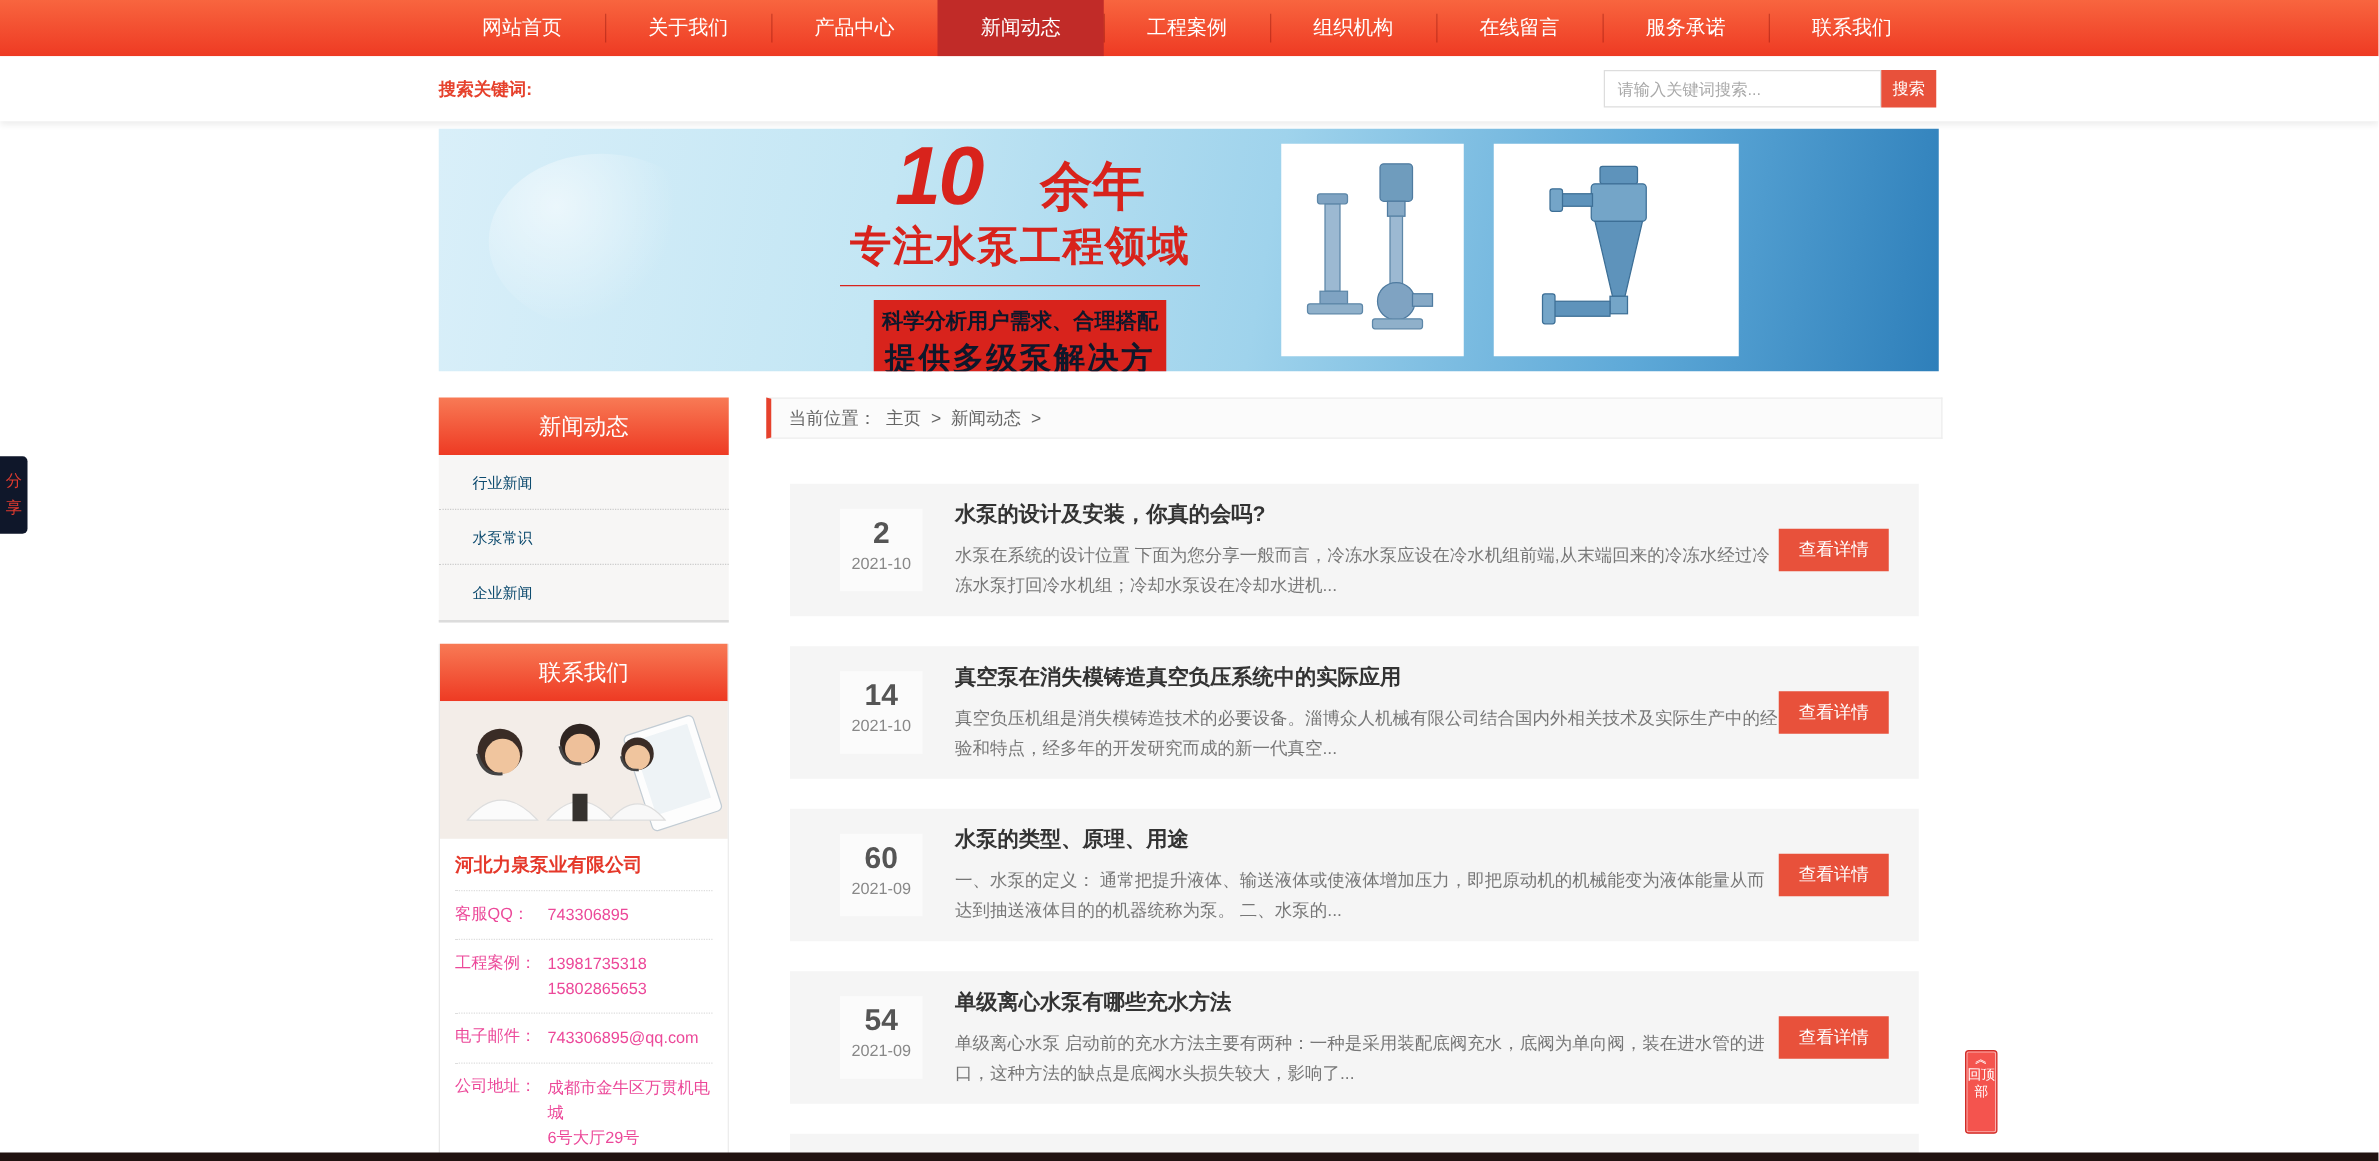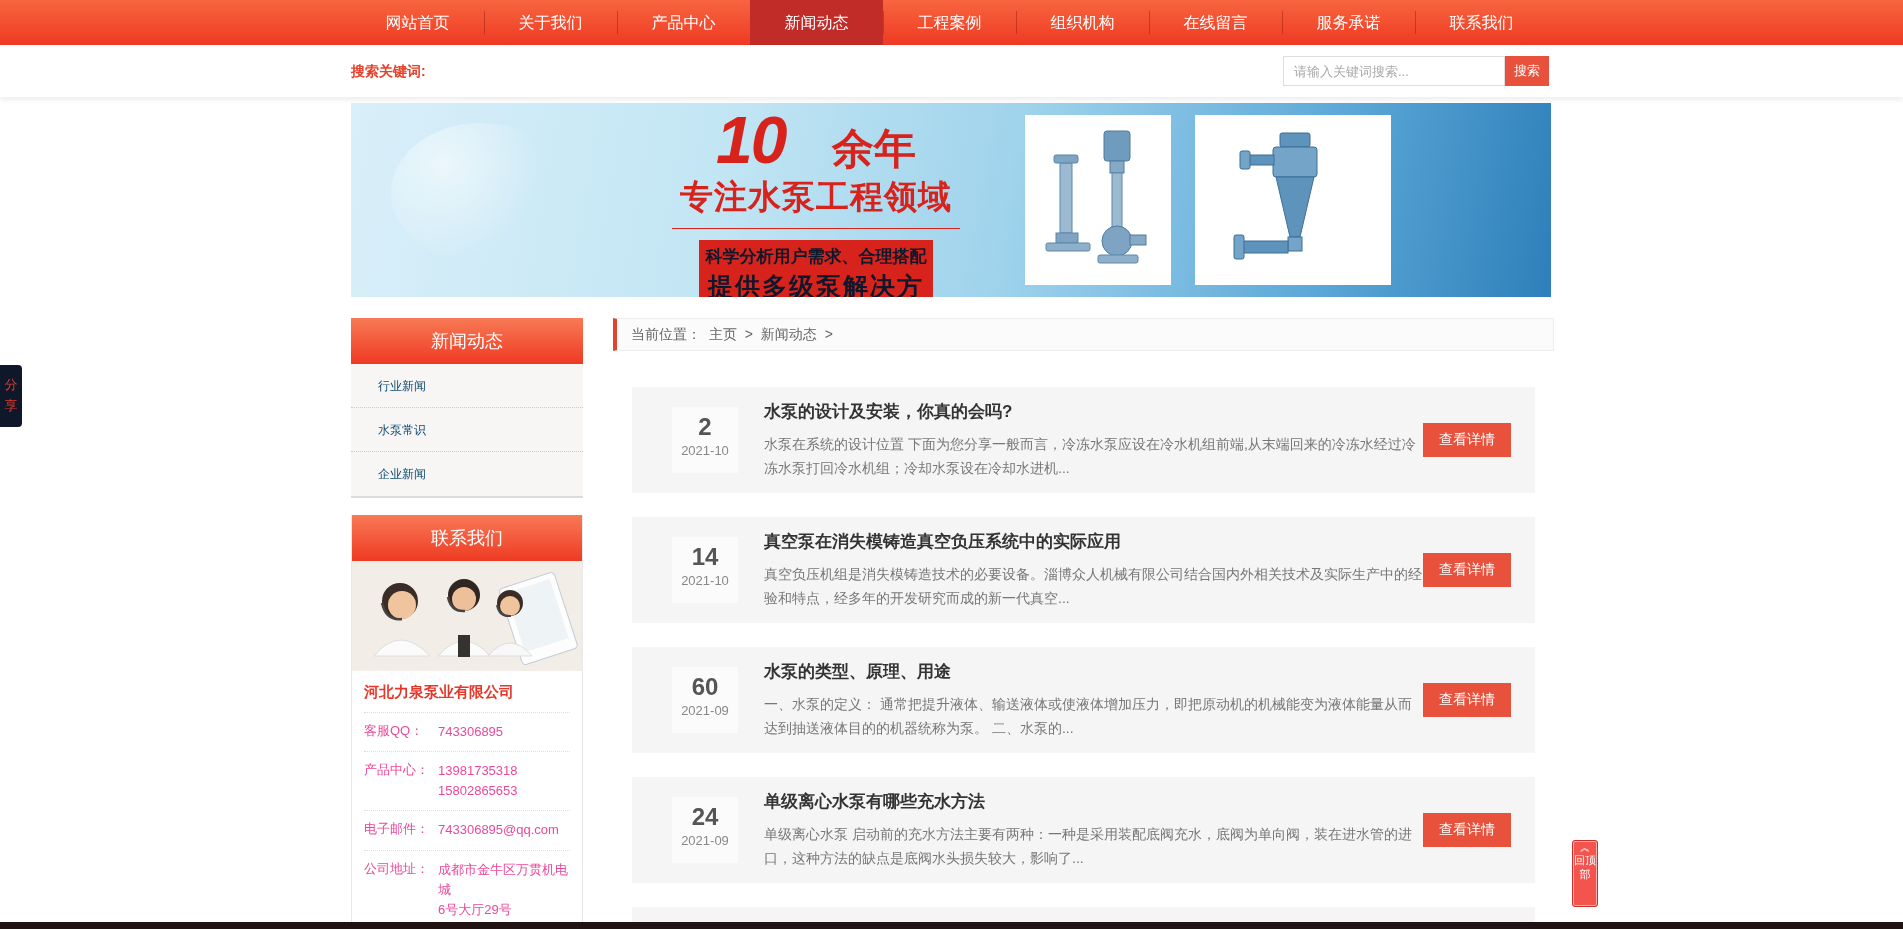--- a/index.html
+++ b/index.html
@@ -215,21 +215,21 @@
             <path d="M136 95 q22 -26 44 0 z" fill="#f8f8f8" stroke="#ddd"></path>
           </svg>
         </div>
         <div class="contact-info">
           <div class="company-name">河北力泉泵业有限公司</div>
           <div class="info-row">
             <span class="info-label">客服QQ：</span>
             <span class="info-value">743306895</span>
           </div>
           <div class="info-row">
-            <span class="info-label">产品中心：</span>
+            <span class="info-label">工程案例：</span>
             <span class="info-value">
               <span style="display:block;">13981735318</span>
               <span style="display:block;">15802865653</span>
             </span>
           </div>
           <div class="info-row">
             <span class="info-label">电子邮件：</span>
             <span class="info-value">743306895@qq.com</span>
           </div>
           <div class="info-row">
@@ -285,21 +285,21 @@
           </div>
           <div class="news-text">
             <div class="news-title">水泵的类型、原理、用途</div>
             <div class="news-excerpt">一、水泵的定义： 通常把提升液体、输送液体或使液体增加压力，即把原动机的机械能变为液体能量从而达到抽送液体目的的机器统称为泵。 二、水泵的...</div>
           </div>
           <button class="detail-btn">查看详情</button>
         </div>
 
         <div class="news-item">
           <div class="date-box">
-            <div class="date-day">24</div>
+            <div class="date-day">54</div>
             <div class="date-month">2021-09</div>
           </div>
           <div class="news-text">
             <div class="news-title">单级离心水泵有哪些充水方法</div>
             <div class="news-excerpt">单级离心水泵 启动前的充水方法主要有两种：一种是采用装配底阀充水，底阀为单向阀，装在进水管的进口，这种方法的缺点是底阀水头损失较大，影响了...</div>
           </div>
           <button class="detail-btn">查看详情</button>
         </div>
 
         <div class="news-item">

